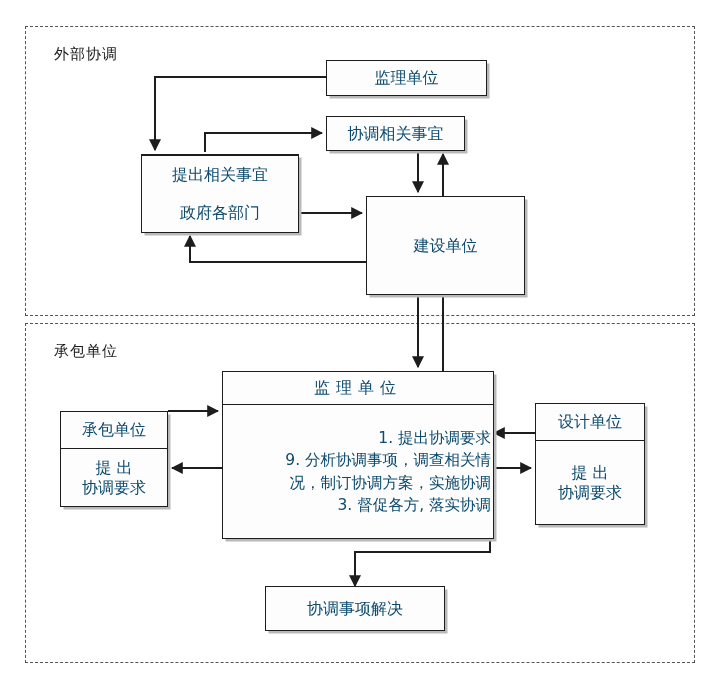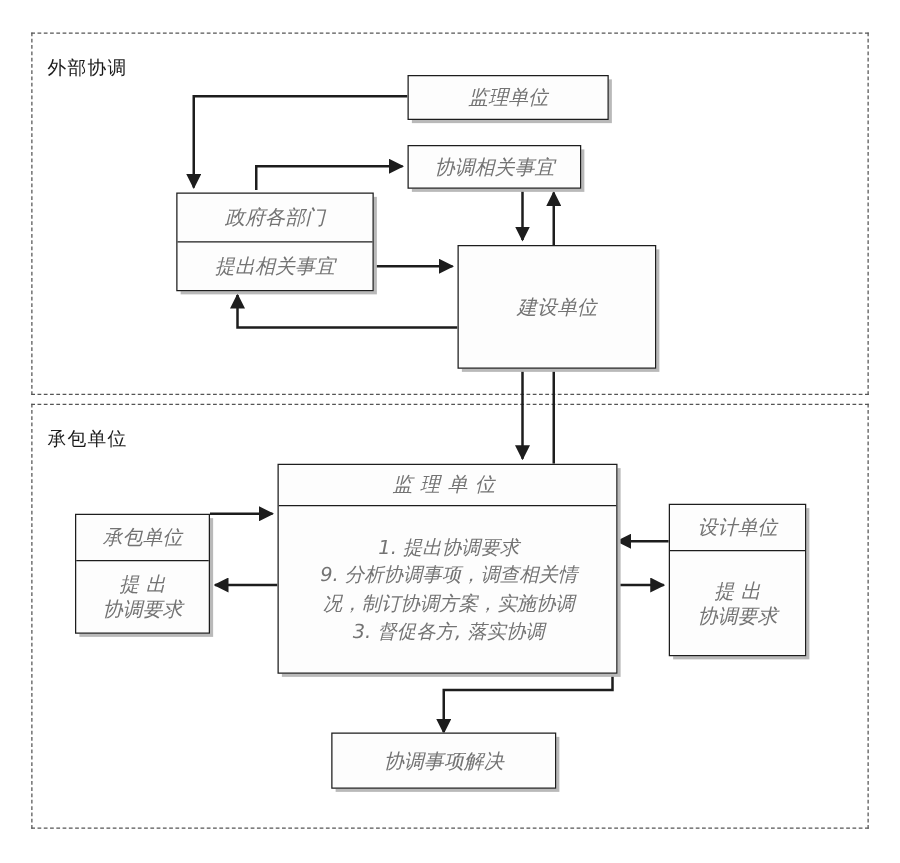--- a/index.html
+++ b/index.html
@@ -19,43 +19,43 @@
     border:1px dashed #555;
     box-sizing:border-box;
     background:transparent;
   }
   .region-label{
     position:absolute;
     font-size:15px;
     color:#1a1a1a;
     letter-spacing:1px;
     white-space:nowrap;
+    margin-left:16px;
   }
 
   
   .node{
     position:absolute;
     box-sizing:border-box;
     border:1.5px solid #1d1d1d;
     background:#fdfdfd;
     box-shadow:3px 3px 0 -0.5px #b9b9b9;
     display:flex;
     flex-direction:column;
   }
   .node .cell{
     flex:1 1 auto;
     display:flex;
     align-items:center;
     justify-content:center;
     font-size:16px;
-    color:#737373;
+    color:#0c4a6e;
     line-height:1.25;
     text-align:center;
     white-space:pre-line;
-    font-style:italic;
   }
   .node .cell.divider{border-top:1.5px solid #1d1d1d;}
   .node .cell.left-align{
     justify-content:flex-start;
     text-align:left;
     padding:2px 2px 2px 4px;
     line-height:1.45;
     font-size:15.5px;
   }
   .node .cell.title-spaced{letter-spacing:6px;}
@@ -112,31 +112,31 @@
 
   <div class="node" style="left:326px;top:60px;width:161px;height:36px;">
     <div class="cell">监理单位</div>
   </div>
 
   <div class="node" style="left:326px;top:116px;width:139px;height:35px;">
     <div class="cell">协调相关事宜</div>
   </div>
 
   <div class="node" style="left:141px;top:154px;width:158px;height:79px;">
+    <div class="cell divider">提出相关事宜</div>
     <div class="cell">政府各部门</div>
-    <div class="cell divider">提出相关事宜</div>
   </div>
 
   <div class="node" style="left:366px;top:196px;width:159px;height:99px;">
     <div class="cell">建设单位</div>
   </div>
 
   <div class="node" style="left:222px;top:371px;width:272px;height:168px;">
     <div class="cell title-spaced" style="flex:0 0 32px;">监理单位</div>
-    <div class="cell divider left-align" style="flex-direction:column;align-items:center;justify-content:center;">
+    <div class="cell divider left-align" style="flex-direction:column;align-items:flex-end;justify-content:center;">
       <span>1. 提出协调要求</span>
       <span>9. 分析协调事项，调查相关情</span>
       <span>况，制订协调方案，实施协调</span>
       <span>3. 督促各方, 落实协调</span>
     </div>
   </div>
 
   <div class="node" style="left:60px;top:391px;width:108px;height:96px;margin-top:20px;">
     <div class="cell" style="flex:0 0 36px;">承包单位</div>
     <div class="cell divider" style="flex-direction:column;">

